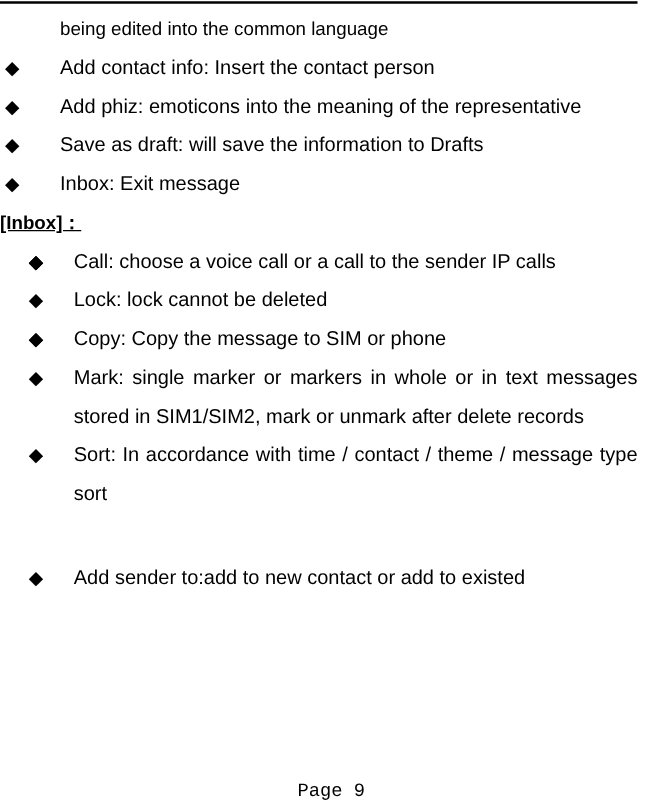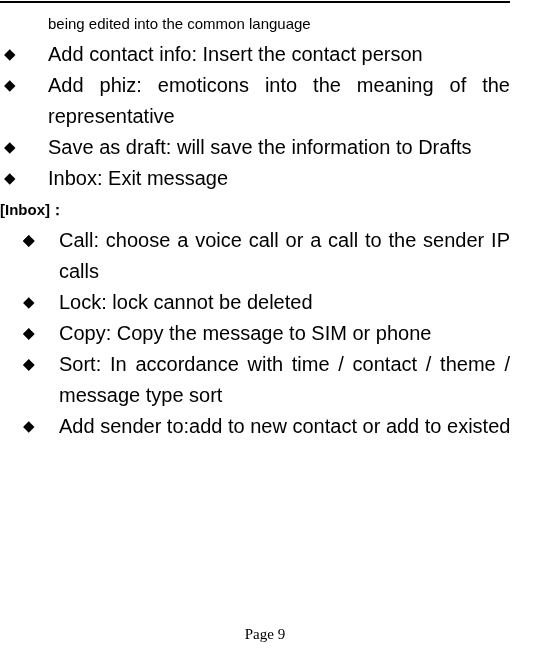--- a/index.html
+++ b/index.html
@@ -40,21 +40,21 @@
     position: absolute;
     top: 8px;
     left: 0;
     width: 535px;
   }
 
   
   .line,
   .bullet-text,
   .cont-text {
-    font-size: 20px;
+    font-size: 16px;
     line-height: 31px;
     text-align: justify;
     text-justify: inter-word;
     letter-spacing: 0;
     word-spacing: 0;
   }
 
   
   .cont-line-l1 {
     margin-left: 48px;
@@ -92,20 +92,21 @@
   }
 
   
   .section-heading {
     font-size: 15px;
     font-weight: bold;
     line-height: 31px;
     margin: 0;
     padding: 0;
     text-align: left;
+    text-decoration: underline;
   }
 
   
   .list-l2 {
     list-style: none;
     margin: 0;
     padding: 0;
   }
   .item-l2 {
     position: relative;
@@ -124,30 +125,31 @@
     text-align: left;
   }
   .item-l2 > .bullet-text {
     display: block;
     width: 451px;
   }
 
   
   .item-l2.last-visible > .bullet-text {
     white-space: nowrap;
+    margin-top: 36px;
   }
 
   
   .footer {
     position: absolute;
     left: 0;
     top: 624px;
     width: 530px;
     text-align: center;
-    font-family: Liberation Serif, serif;
+    font-family: Liberation Mono, monospace;
     font-size: 15px;
     line-height: 20px;
   }
 
   .bullet {
     font-family: "DejaVu Sans", sans-serif;
     font-size: 13px;
   }
 </style>
 </head>
@@ -199,20 +201,21 @@
       </li>
       <li class="item-l2">
         <span class="bullet">◆</span>
       </li>
       <li class="item-l2">
         <span class="bullet">◆</span>
         <span class="bullet-text">Copy: Copy the message to SIM or phone</span>
       </li>
       <li class="item-l2">
         <span class="bullet">◆</span>
+        <span class="bullet-text">Mark: single marker or markers in whole or in text messages stored in SIM1/SIM2, mark or unmark after delete records</span>
       </li>
       <li class="item-l2">
         <span class="bullet">◆</span>
         <span class="bullet-text">Sort: In accordance with time / contact / theme / message type sort</span>
       </li>
       <li class="item-l2 last-visible">
         <span class="bullet">◆</span>
         <span class="bullet-text">Add sender to:add to new contact or add to existed</span>
       </li>
     </ul>

